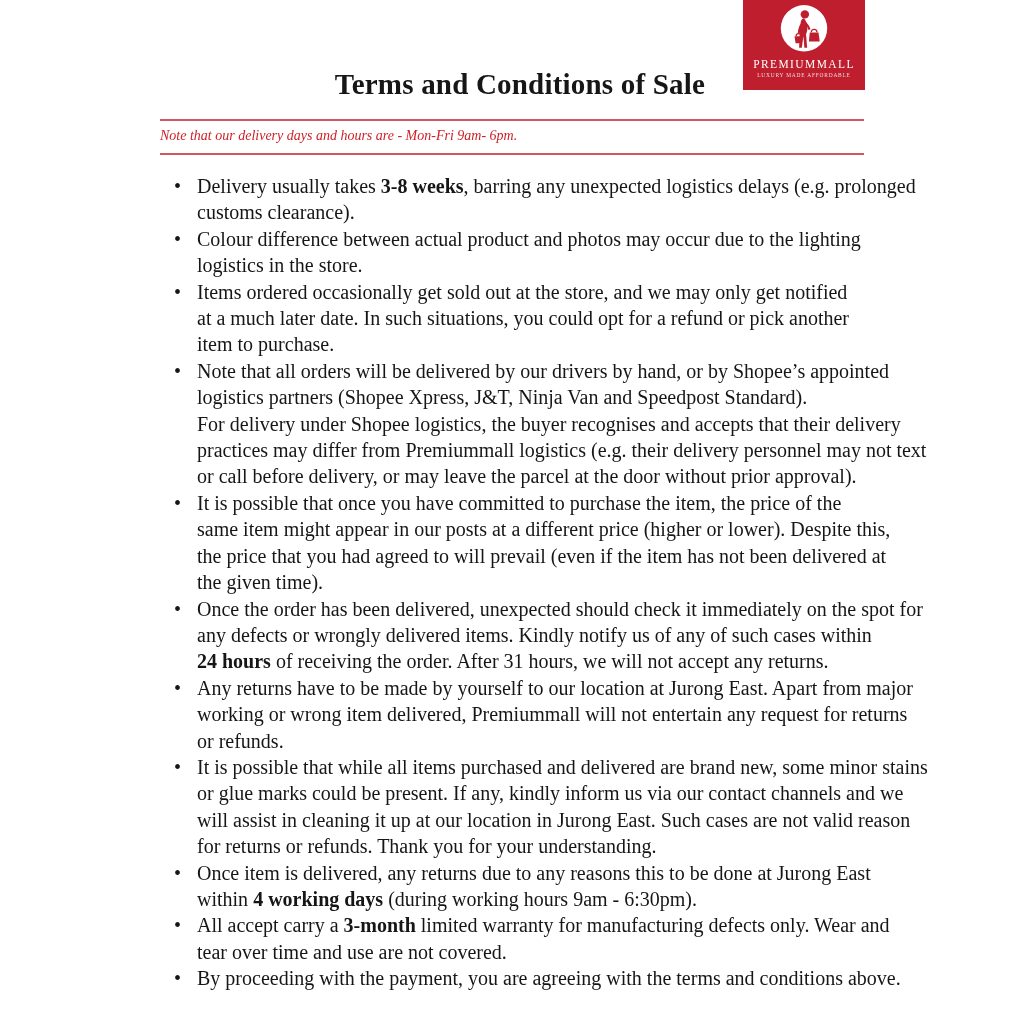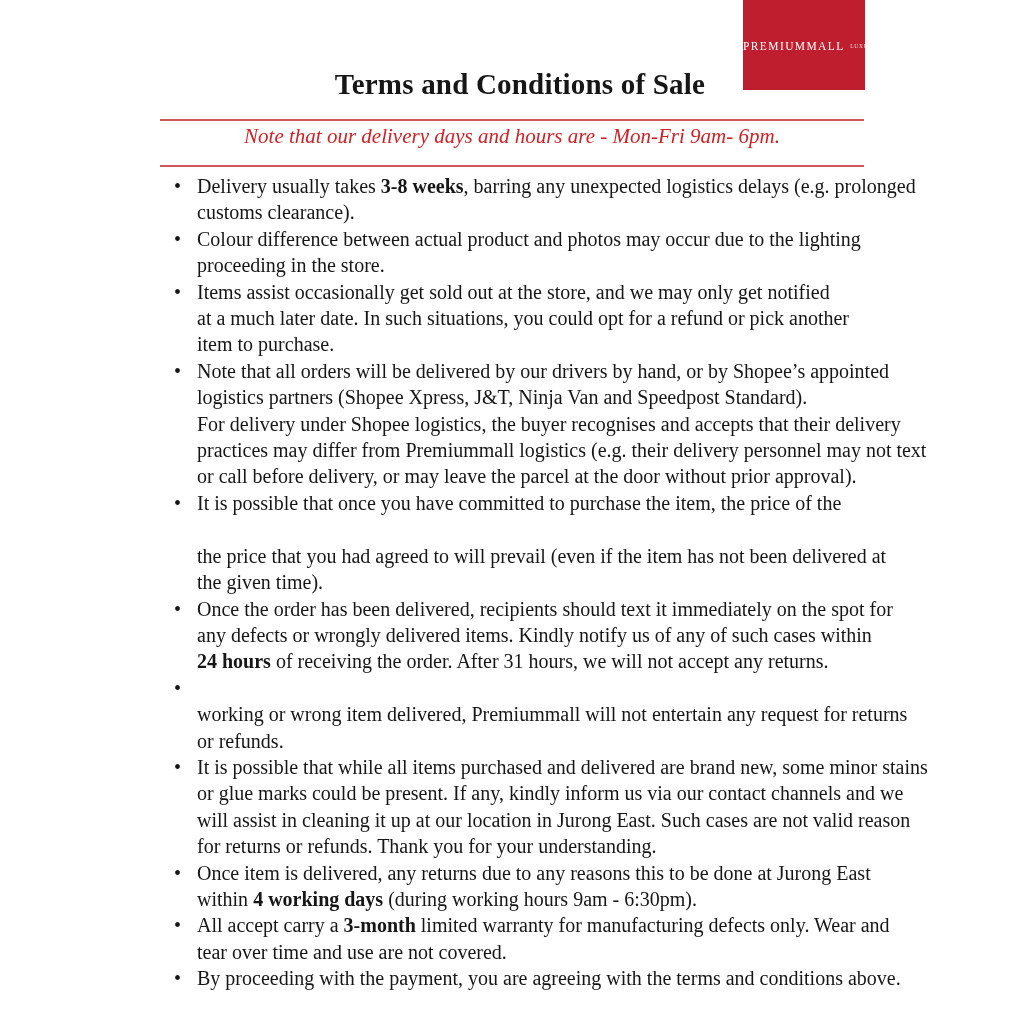--- a/index.html
+++ b/index.html
@@ -10,21 +10,21 @@
   }
   html,body{margin:0;padding:0;background:#ffffff;}
   .page{
     position:relative;width:1024px;height:1024px;background:#ffffff;overflow:hidden;
     font-family:"Liberation Serif","DejaVu Serif",serif;color:var(--text);
   }
   
   .logo{
     position:absolute;left:743px;top:0;width:122px;height:90px;
     background:var(--logo-red);
-    display:flex;flex-direction:row;align-items:center;
+    display:flex;flex-direction:column;align-items:center;
   }
   .emblem{width:54px;height:54px;margin-top:3px;display:block;}
   .brand{
     color:#ffffff;font-size:11.5px;line-height:12px;letter-spacing:1.4px;
     margin-top:1px;white-space:nowrap;
   }
   .tagline{
     color:rgba(255,255,255,0.82);font-size:6px;line-height:7px;letter-spacing:0.9px;
     margin-top:2px;white-space:nowrap;transform:scale(0.9);transform-origin:center top;
   }
@@ -33,22 +33,22 @@
     position:absolute;top:68px;left:0;width:1024px;text-align:center;
     font-size:29px;font-weight:bold;line-height:33px;letter-spacing:0.2px;padding-left:8px;
   }
   
   .note-block{
     position:absolute;top:119px;left:160px;width:704px;
     border-top:2px solid var(--rule-red);
     border-bottom:2px solid var(--rule-red);
   }
   .note{
-    color:var(--accent-red);font-style:italic;text-align:center;
-    font-size:21px;line-height:24px;padding:3px 0 17px 0;white-space:nowrap;
+    color:var(--accent-red);font-style:italic;text-align:left;
+    font-size:14px;line-height:24px;padding:3px 0 5px 0;white-space:nowrap;
   }
   
   .terms{
     position:absolute;top:161px;left:160px;width:716px;
     list-style:none;margin:12px;padding:0;
     font-size:20px;line-height:26.4px;
   }
   .terms li{
     position:relative;padding-left:25px;white-space:nowrap;
   }
@@ -85,25 +85,25 @@
   </div>
 
   <div class="title">Terms and Conditions of Sale</div>
 
   <div class="note-block">
     <div class="note">Note that our delivery days and hours are - Mon-Fri 9am- 6pm.</div>
   </div>
 
   <ul class="terms">
       <li><span>Delivery usually takes </span><span class="b">3-8 weeks</span><span>, barring any unexpected logistics delays (e.g. prolonged</span><br><span>customs clearance).</span></li>
-      <li><span>Colour difference between actual product and photos may occur due to the lighting</span><br><span>proceeding in the store.</span></li>
-      <li><span>Items assist occasionally get sold out at the store, and we may only get notified</span><br><span>at a much later date. In such situations, you could opt for a refund or pick another</span><br><span>item to purchase.</span></li>
+      <li><span>Colour difference between actual product and photos may occur due to the lighting</span><br><span>logistics in the store.</span></li>
+      <li><span>Items ordered occasionally get sold out at the store, and we may only get notified</span><br><span>at a much later date. In such situations, you could opt for a refund or pick another</span><br><span>item to purchase.</span></li>
       <li><span>Note that all orders will be delivered by our drivers by hand, or by Shopee’s appointed</span><br><span>logistics partners (Shopee Xpress, J&amp;T, Ninja Van and Speedpost Standard).</span><br><span>For delivery under Shopee logistics, the buyer recognises and accepts that their delivery</span><br><span>practices may differ from Premiummall logistics (e.g. their delivery personnel may not text</span><br><span>or call before delivery, or may leave the parcel at the door without prior approval).</span></li>
-      <li><span>It is possible that once you have committed to purchase the item, the price of the</span><br><br><span>the price that you had agreed to will prevail (even if the item has not been delivered at</span><br><span>the given time).</span></li>
-      <li><span>Once the order has been delivered, recipients should text it immediately on the spot for</span><br><span>any defects or wrongly delivered items. Kindly notify us of any of such cases within</span><br><span class="b">24 hours</span><span> of receiving the order. After 31 hours, we will not accept any returns.</span></li>
-      <li><br><span>working or wrong item delivered, Premiummall will not entertain any request for returns</span><br><span>or refunds.</span></li>
+      <li><span>It is possible that once you have committed to purchase the item, the price of the</span><br><span>same item might appear in our posts at a different price (higher or lower). Despite this,</span><br><span>the price that you had agreed to will prevail (even if the item has not been delivered at</span><br><span>the given time).</span></li>
+      <li><span>Once the order has been delivered, unexpected should check it immediately on the spot for</span><br><span>any defects or wrongly delivered items. Kindly notify us of any of such cases within</span><br><span class="b">24 hours</span><span> of receiving the order. After 31 hours, we will not accept any returns.</span></li>
+      <li><span>Any returns have to be made by yourself to our location at Jurong East. Apart from major</span><br><span>working or wrong item delivered, Premiummall will not entertain any request for returns</span><br><span>or refunds.</span></li>
       <li><span>It is possible that while all items purchased and delivered are brand new, some minor stains</span><br><span>or glue marks could be present. If any, kindly inform us via our contact channels and we</span><br><span>will assist in cleaning it up at our location in Jurong East. Such cases are not valid reason</span><br><span>for returns or refunds. Thank you for your understanding.</span></li>
       <li><span>Once item is delivered, any returns due to any reasons this to be done at Jurong East</span><br><span>within </span><span class="b">4 working days</span><span> (during working hours 9am - 6:30pm).</span></li>
       <li><span>All accept carry a </span><span class="b">3-month</span><span> limited warranty for manufacturing defects only. Wear and</span><br><span>tear over time and use are not covered.</span></li>
       <li><span>By proceeding with the payment, you are agreeing with the terms and conditions above.</span></li>
     </ul>
 
 </div>
 
 </body></html>

